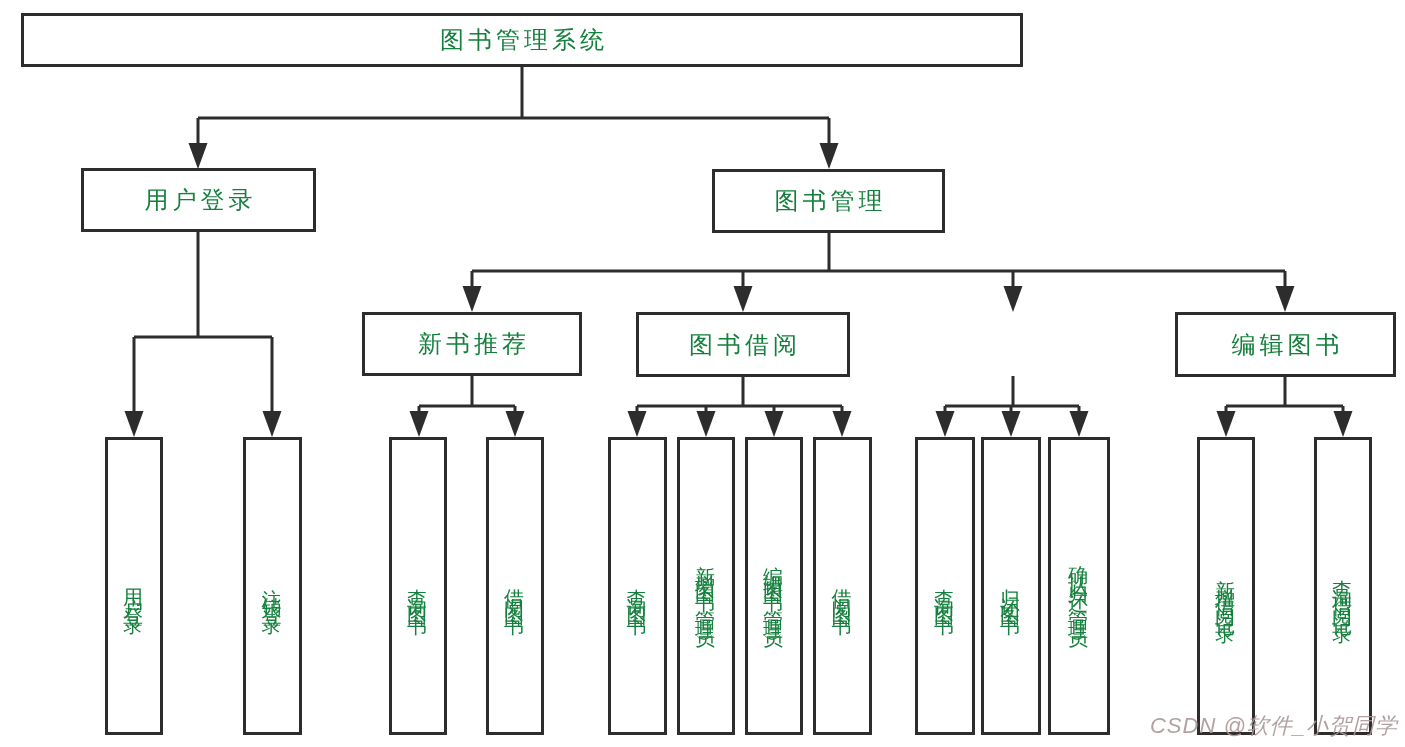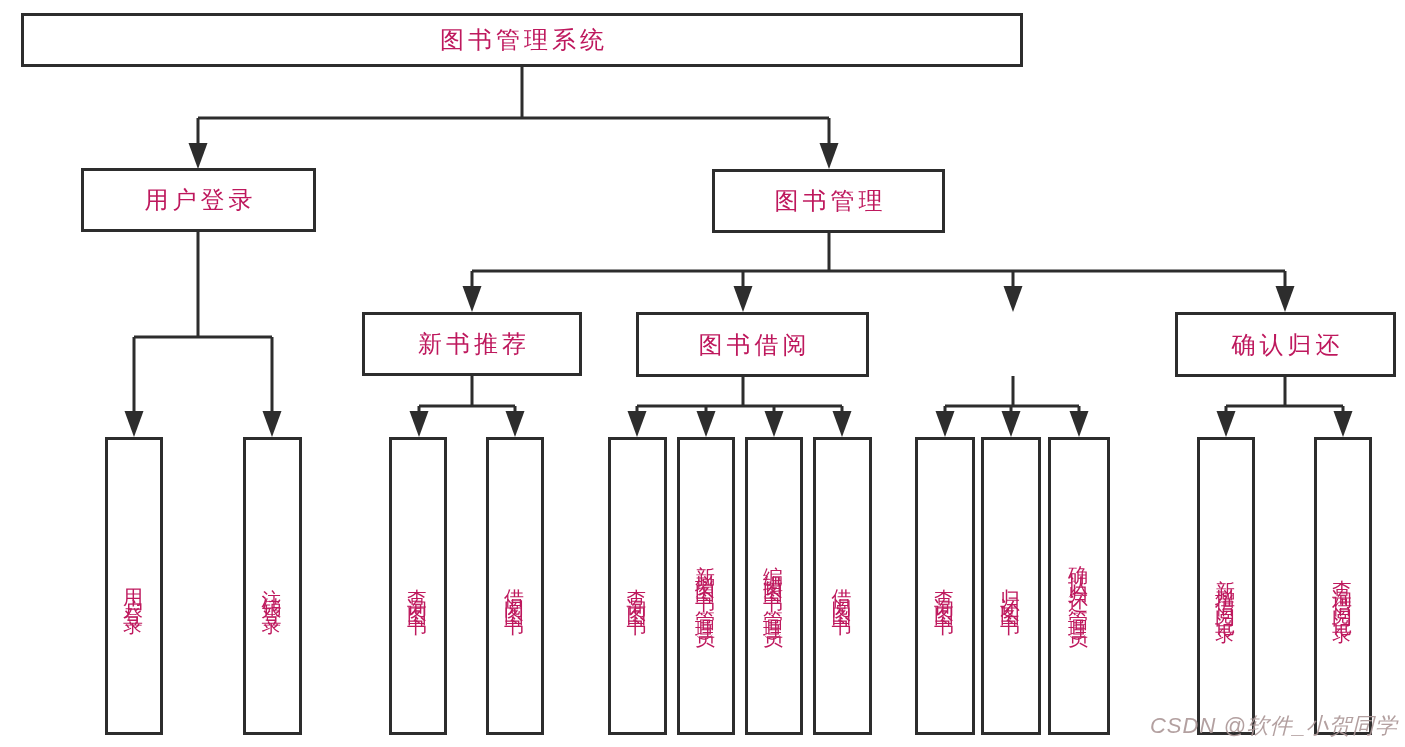--- a/index.html
+++ b/index.html
@@ -5,21 +5,21 @@
   html,body{margin:0;padding:0;background:#fff;}
   .canvas{
     position:relative;width:1405px;height:747px;background:#ffffff;
     font-family:"Liberation Sans","DejaVu Sans",sans-serif;overflow:hidden;
   }
   .wires{position:absolute;left:0;top:0;z-index:1;}
   .node{
     position:absolute;box-sizing:border-box;z-index:2;
     border:3px solid #2d2d2d;background:#ffffff;
     display:flex;align-items:center;justify-content:center;
-    color:#be185d;font-size:24px;letter-spacing:4px;padding-left:4px;
+    color:#15803d;font-size:24px;letter-spacing:4px;padding-left:4px;
     white-space:nowrap;
   }
   .node.v{
     writing-mode:vertical-rl;text-orientation:mixed;
     font-size:20px;letter-spacing:9px;padding-left:0;padding-top:9px;
     white-space:normal;
   }
   .watermark{
     position:absolute;right:7px;bottom:6px;z-index:5;
     font-size:22px;letter-spacing:1px;color:rgba(173,152,152,0.92);
@@ -64,22 +64,22 @@
         <polygon points="1333.5,411 1352.5,411 1343,437"></polygon>
       </g>
   </svg>
 
   <div class="node" style="left:21px;top:13px;width:1002px;height:54px">图书管理系统</div>
 
   <div class="node" style="left:81px;top:168px;width:235px;height:64px">用户登录</div>
   <div class="node" style="left:712px;top:169px;width:233px;height:64px">图书管理</div>
 
   <div class="node" style="left:362px;top:312px;width:220px;height:64px">新书推荐</div>
-  <div class="node" style="left:636px;top:312px;width:233px;height:65px">图书借阅</div>
-  <div class="node" style="left:1175px;top:312px;width:221px;height:65px">确认归还</div>
+  <div class="node" style="left:636px;top:312px;width:214px;height:65px">图书借阅</div>
+  <div class="node" style="left:1175px;top:312px;width:221px;height:65px">编辑图书</div>
 
   <div class="node v" style="left:105px;top:437px;width:58px;height:298px">用户登录</div>
   <div class="node v" style="left:243px;top:437px;width:59px;height:298px">注销登录</div>
 
   <div class="node v" style="left:389px;top:437px;width:58px;height:298px">查询图书</div>
   <div class="node v" style="left:486px;top:437px;width:58px;height:298px">借阅图书</div>
 
   <div class="node v" style="left:608px;top:437px;width:59px;height:298px">查询图书</div>
   <div class="node v" style="left:677px;top:437px;width:58px;height:298px">新增图书（管理员）</div>
   <div class="node v" style="left:745px;top:437px;width:58px;height:298px">编辑图书（管理员）</div>

